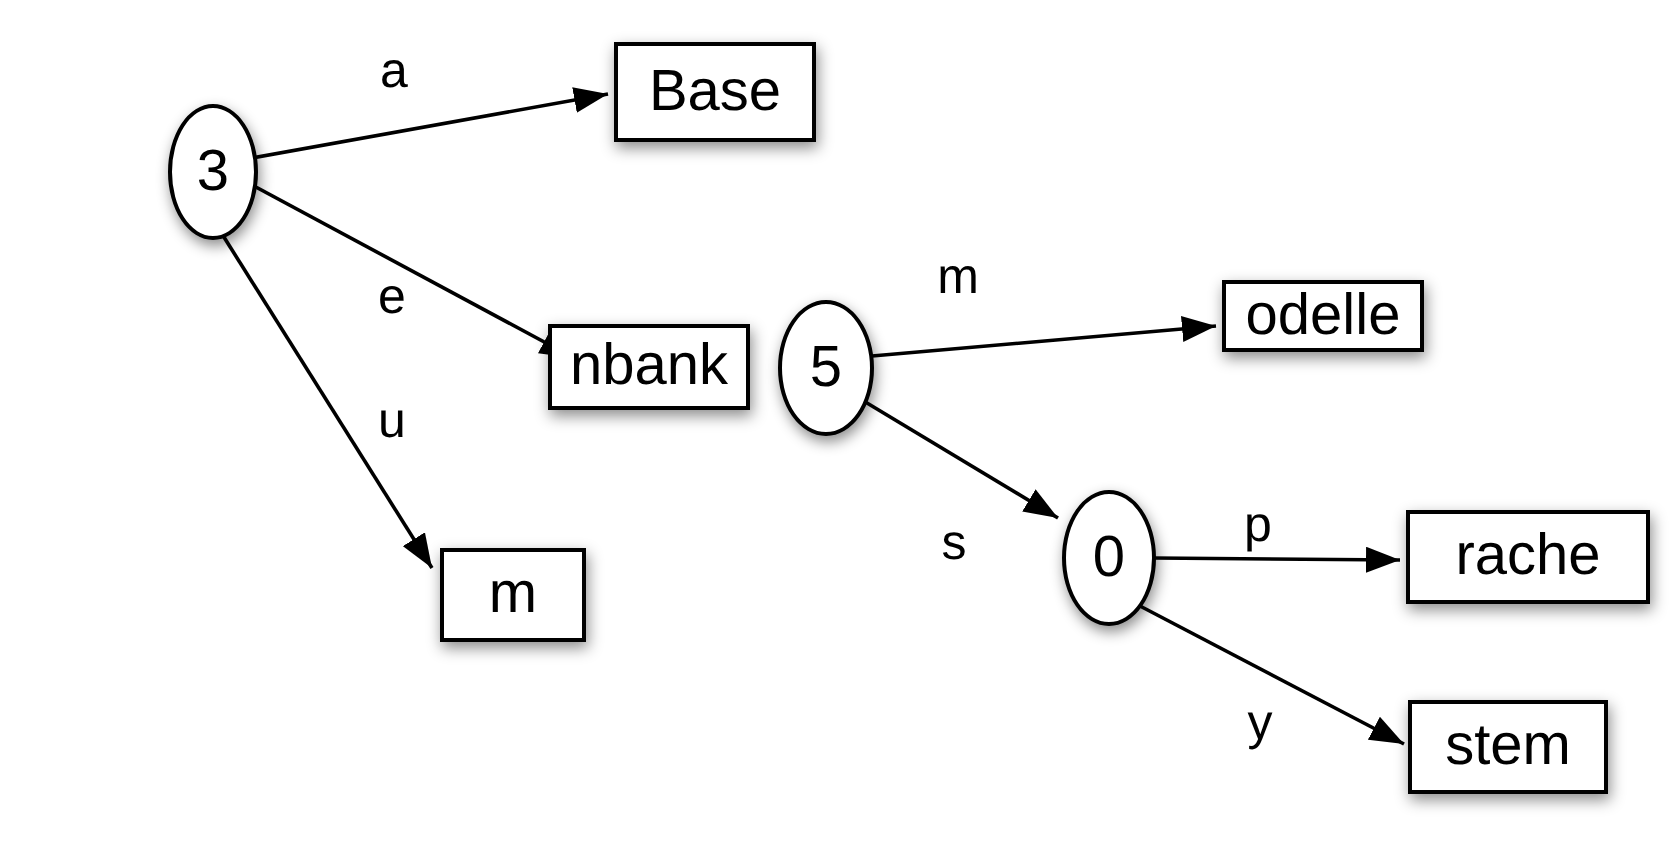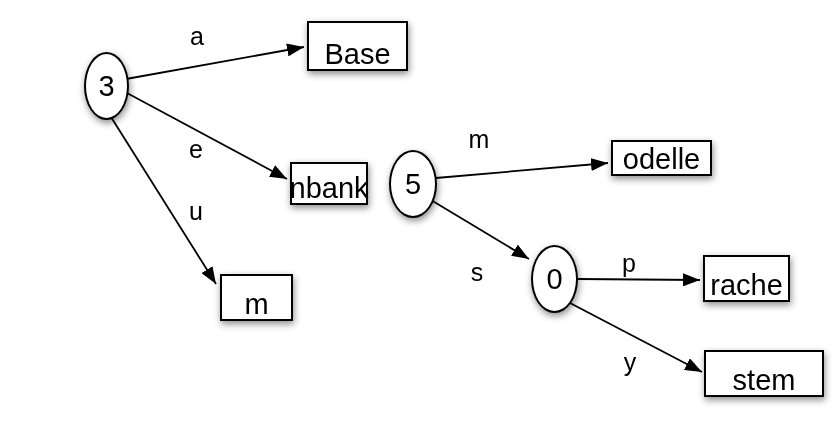--- a/index.html
+++ b/index.html
@@ -23,40 +23,40 @@
     display: flex;
     align-items: center;
     justify-content: center;
     background: #ffffff;
     border: 2.5px solid #000000;
     color: #000000;
     font-size: 29px;
     line-height: 1;
     box-shadow: 1px 3px 7px rgba(0,0,0,0.45);
   }
-  .node.rect { z-index: 2; align-items: flex-end; }
+  .node.rect { z-index: 2; }
   .node.ellipse { border-radius: 50%; z-index: 3; }
   .elabel {
     position: absolute;
     transform: translate(-50%, -50%);
     color: #000000;
     font-size: 25px;
     line-height: 1;
     z-index: 4;
   }
   
   #n-dat    { left: 20px;  top: 64px;  width: 64px;  height: 44px; }
   #n-3      { left: 84px;  top: 52px;  width: 45px;  height: 68px; }
   #n-base   { left: 307px; top: 21px;  width: 101px; height: 50px; }
-  #n-nbank  { left: 290px; top: 162px; width: 78px; height: 43px; }
+  #n-nbank  { left: 274px; top: 162px; width: 101px; height: 43px; }
   #n-5      { left: 389px; top: 150px; width: 48px;  height: 68px; }
   #n-odelle { left: 611px; top: 140px; width: 101px; height: 36px; }
   #n-0      { left: 531px; top: 245px; width: 47px;  height: 68px; }
-  #n-rache  { left: 703px; top: 255px; width: 87px; height: 47px; }
-  #n-stem   { left: 704px; top: 350px; width: 120px; height: 47px; }
+  #n-rache  { left: 703px; top: 255px; width: 122px; height: 47px; }
+  #n-stem   { left: 704px; top: 350px; width: 100px; height: 47px; }
   #n-m      { left: 220px; top: 274px; width: 73px;  height: 47px; }
   
   #el-a { left: 197px; top: 36px;  }
   #el-e { left: 196px; top: 149px; }
   #el-u { left: 196px; top: 211px; }
   #el-m { left: 479px; top: 139px; }
   #el-s { left: 477px; top: 272px; }
   #el-p { left: 629px; top: 263px; }
   #el-y { left: 630px; top: 362px; }
 </style>

